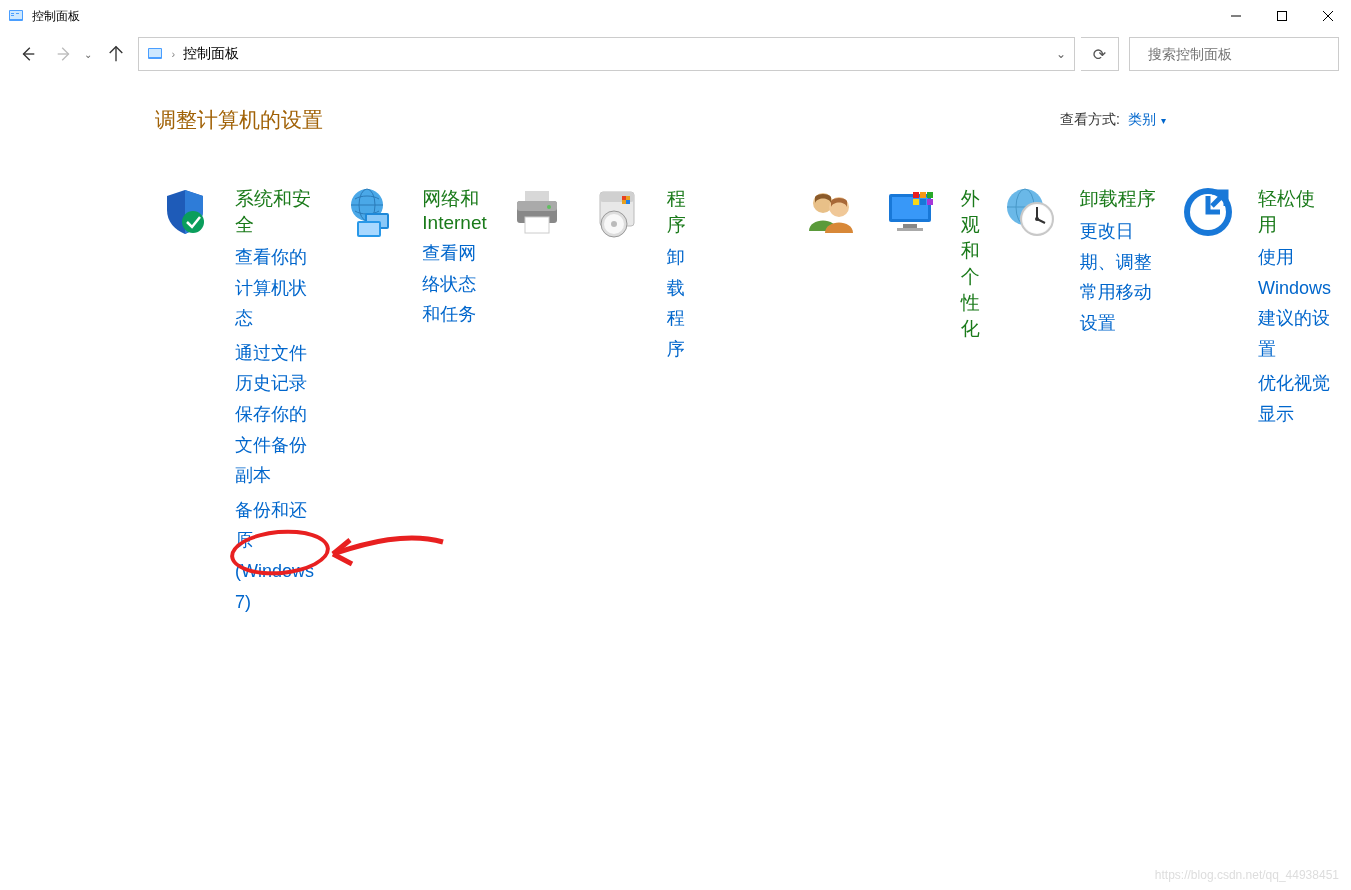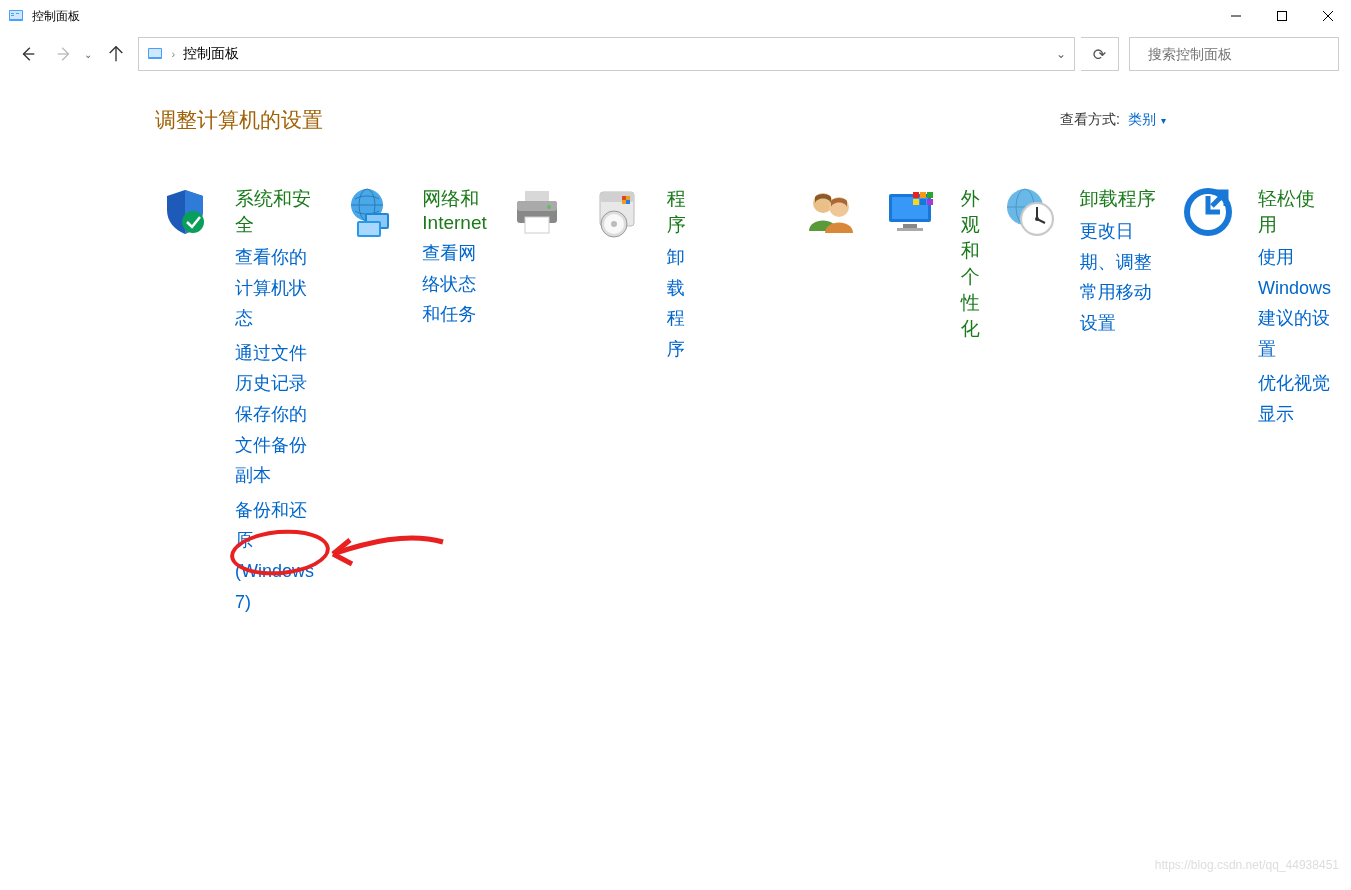--- a/index.html
+++ b/index.html
@@ -33,21 +33,21 @@
 .cat-item { display:flex; gap:20px; align-items:flex-start; position:relative; }
 .cat-icon { width:60px; height:56px; flex-shrink:0; display:flex; align-items:center; justify-content:center; }
 .cat-body { display:flex; flex-direction:column; gap:4px; padding-top:2px; }
 .cat-title { font-size:19px; color:#1a7a1a; cursor:pointer; }
 .cat-link { font-size:18px; color:#0066cc; cursor:pointer; line-height:1.7; }
 .cat-link.shield { display:flex; align-items:center; gap:4px; }
 .shield-ico { width:14px; height:14px; }
 .annotation { position:absolute; left:230px; top:530px; pointer-events:none; }
 .circle { position:absolute; left:0; top:0; width:100px; height:45px; border:4px solid #e82020; border-radius:50%; transform:rotate(-5deg); }
 .arrow-svg { position:absolute; left:88px; top:-8px; }
-.watermark { position:absolute; bottom:18px; right:12px; font-size:12px; color:#ddd; }
+.watermark { position:absolute; bottom:8px; right:12px; font-size:12px; color:#ddd; }
 </style>
 </head>
 <body>
 
 <div class="titlebar">
   <div class="titlebar-left">
     <svg class="app-icon" viewBox="0 0 16 16">
         <rect x="1" y="2" width="14" height="11" fill="#4a9eff" rx="1"></rect>
         <rect x="2" y="3" width="12" height="8" fill="#cde8ff"></rect>
         <rect x="3" y="5" width="3" height="1" fill="#4a9eff"></rect>

